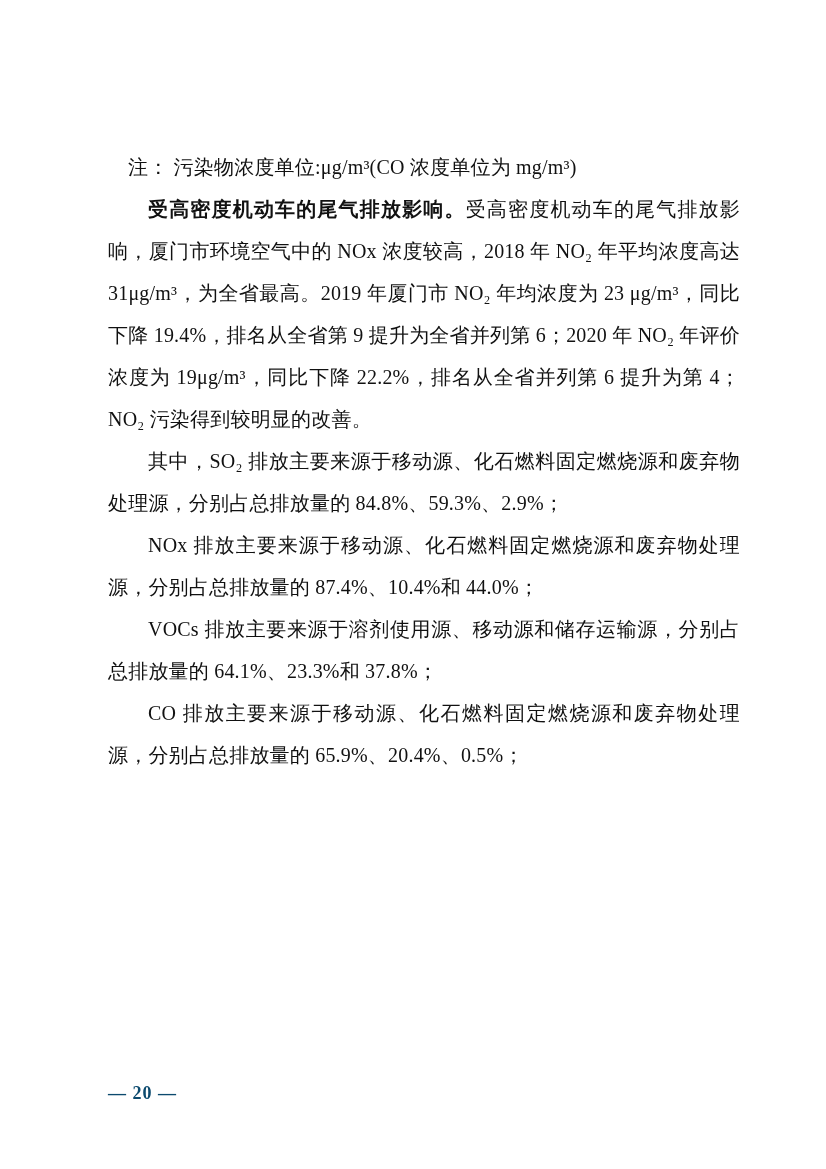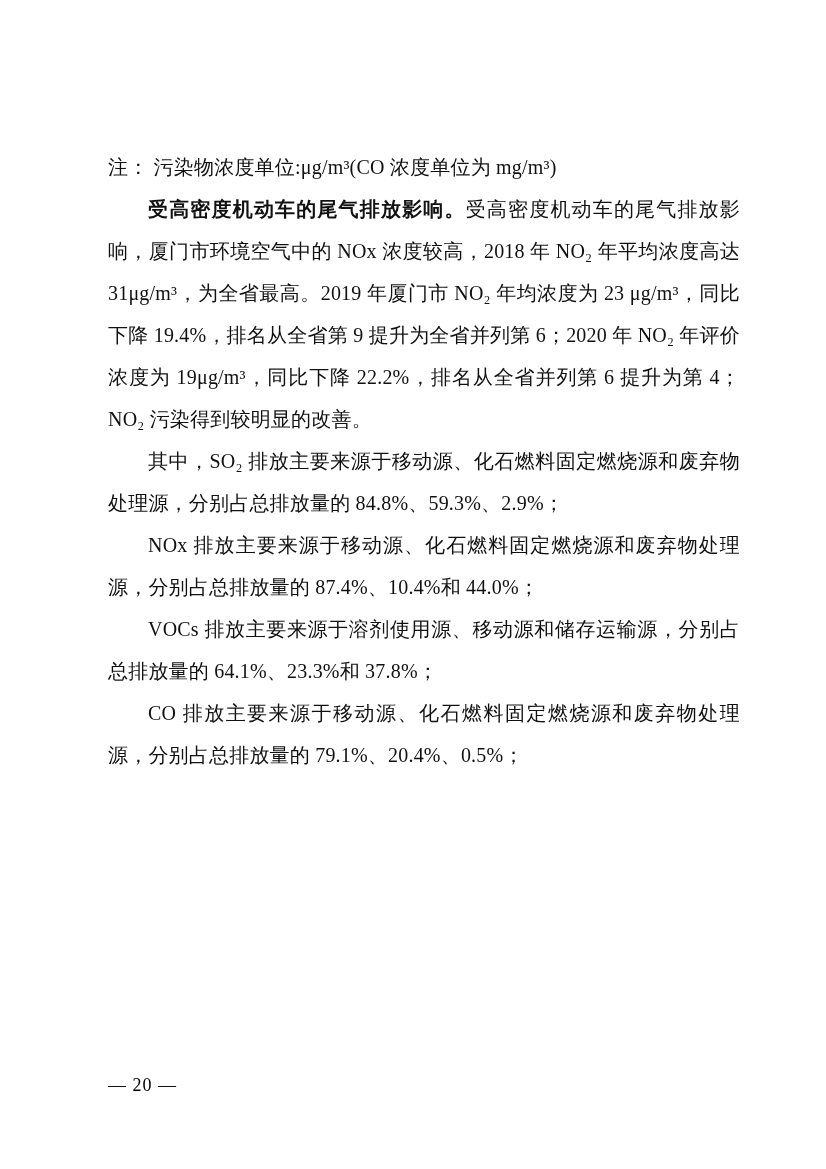--- a/index.html
+++ b/index.html
@@ -26,57 +26,59 @@
   .content p {
     margin: 0;
     font-size: 20px;
     line-height: 42px;
     text-align: justify;
     text-indent: 2em;
     letter-spacing: 0.2px;
   }
   .content p.note {
     text-indent: 0;
+    margin-left: 20px;
   }
   .lead-bold {
     font-weight: bold;
   }
   h2.heading {
     margin: 6px 0 8px 0;
     font-size: 21px;
     line-height: 42px;
     font-weight: bold;
     text-align: center;
     text-indent: 0;
     color: #000000;
   }
   .footer {
     position: absolute;
     left: 108px;
-    bottom: 74px;
+    bottom: 66px;
     font-size: 18px;
     line-height: 20px;
-    color: #000000;
+    color: #0c4a6e;
     letter-spacing: 1px;
+    font-weight: bold;
   }
 </style>
 </head>
 <body>
 
 <div class="page">
   <div class="content">
     <p class="note">注： 污染物浓度单位:μg/m³(CO 浓度单位为 mg/m³)</p>
 
     <p><span class="lead-bold">受高密度机动车的尾气排放影响。</span><span>受高密度机动车的尾气排放影响，厦门市环境空气中的 NOx 浓度较高，2018 年 NO₂ 年平均浓度高达 31μg/m³，为全省最高。2019 年厦门市 NO₂ 年均浓度为 23 μg/m³，同比下降 19.4%，排名从全省第 9 提升为全省并列第 6；2020 年 NO₂ 年评价浓度为 19μg/m³，同比下降 22.2%，排名从全省并列第 6 提升为第 4；NO₂ 污染得到较明显的改善。</span></p>
 
 
 
     <p>其中，SO₂ 排放主要来源于移动源、化石燃料固定燃烧源和废弃物处理源，分别占总排放量的 84.8%、59.3%、2.9%；</p>
 
     <p>NOx 排放主要来源于移动源、化石燃料固定燃烧源和废弃物处理源，分别占总排放量的 87.4%、10.4%和 44.0%；</p>
 
     <p>VOCs 排放主要来源于溶剂使用源、移动源和储存运输源，分别占总排放量的 64.1%、23.3%和 37.8%；</p>
 
-    <p>CO 排放主要来源于移动源、化石燃料固定燃烧源和废弃物处理源，分别占总排放量的 79.1%、20.4%、0.5%；</p>
+    <p>CO 排放主要来源于移动源、化石燃料固定燃烧源和废弃物处理源，分别占总排放量的 65.9%、20.4%、0.5%；</p>
   </div>
 
   <div class="footer">— 20 —</div>
 </div>
 
 </body></html>

